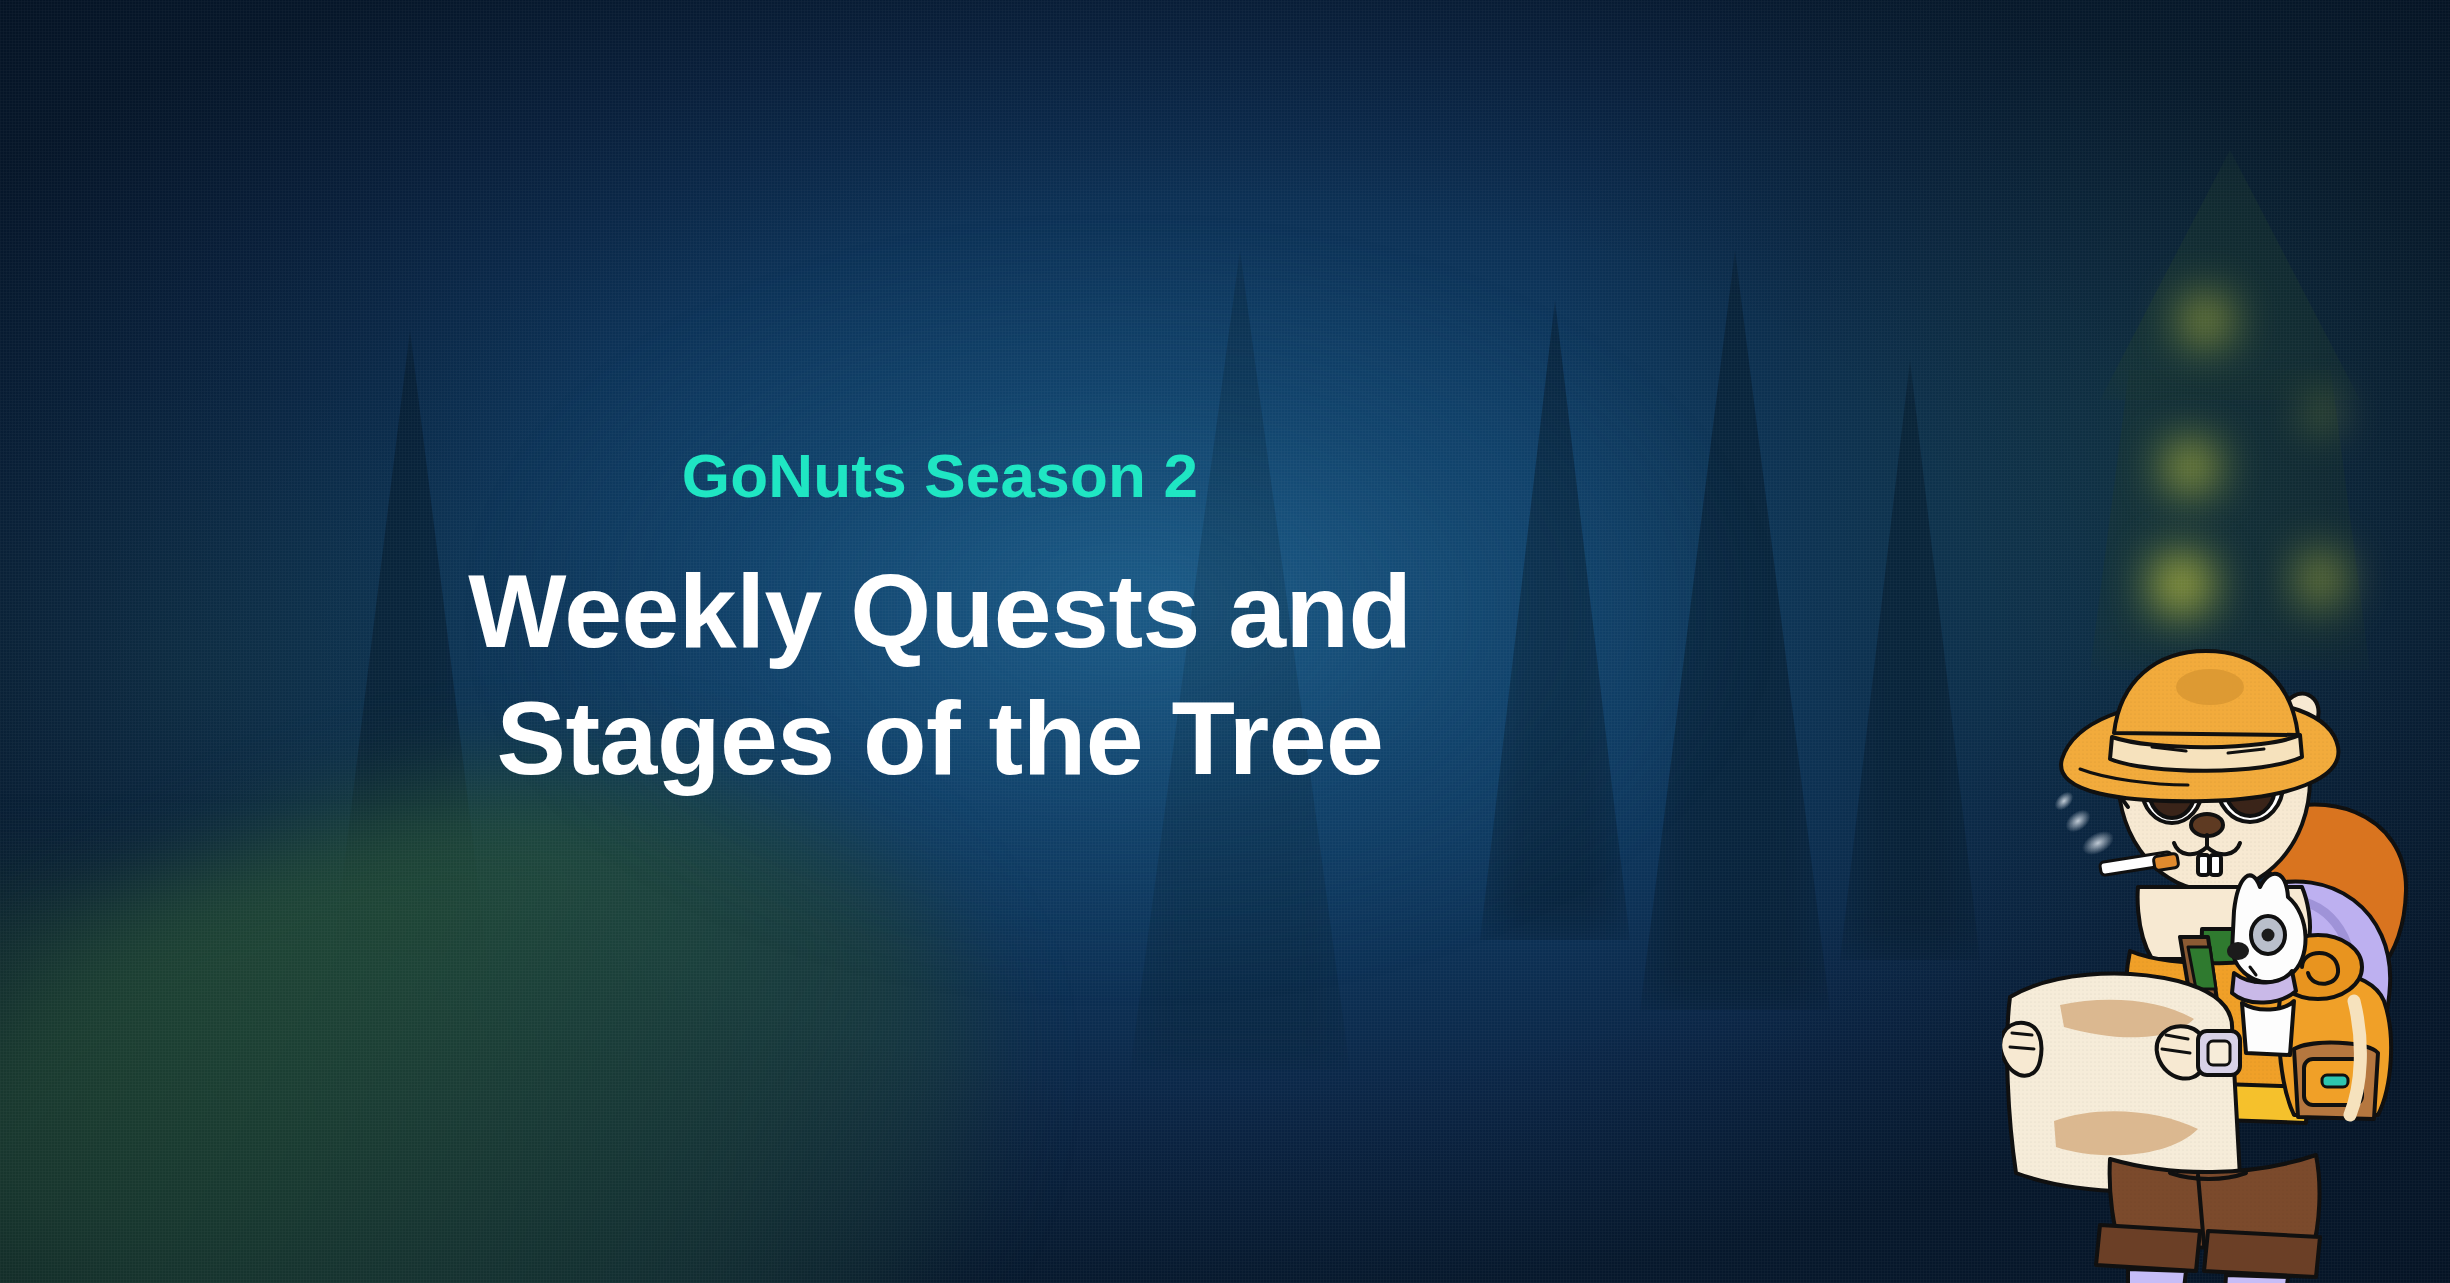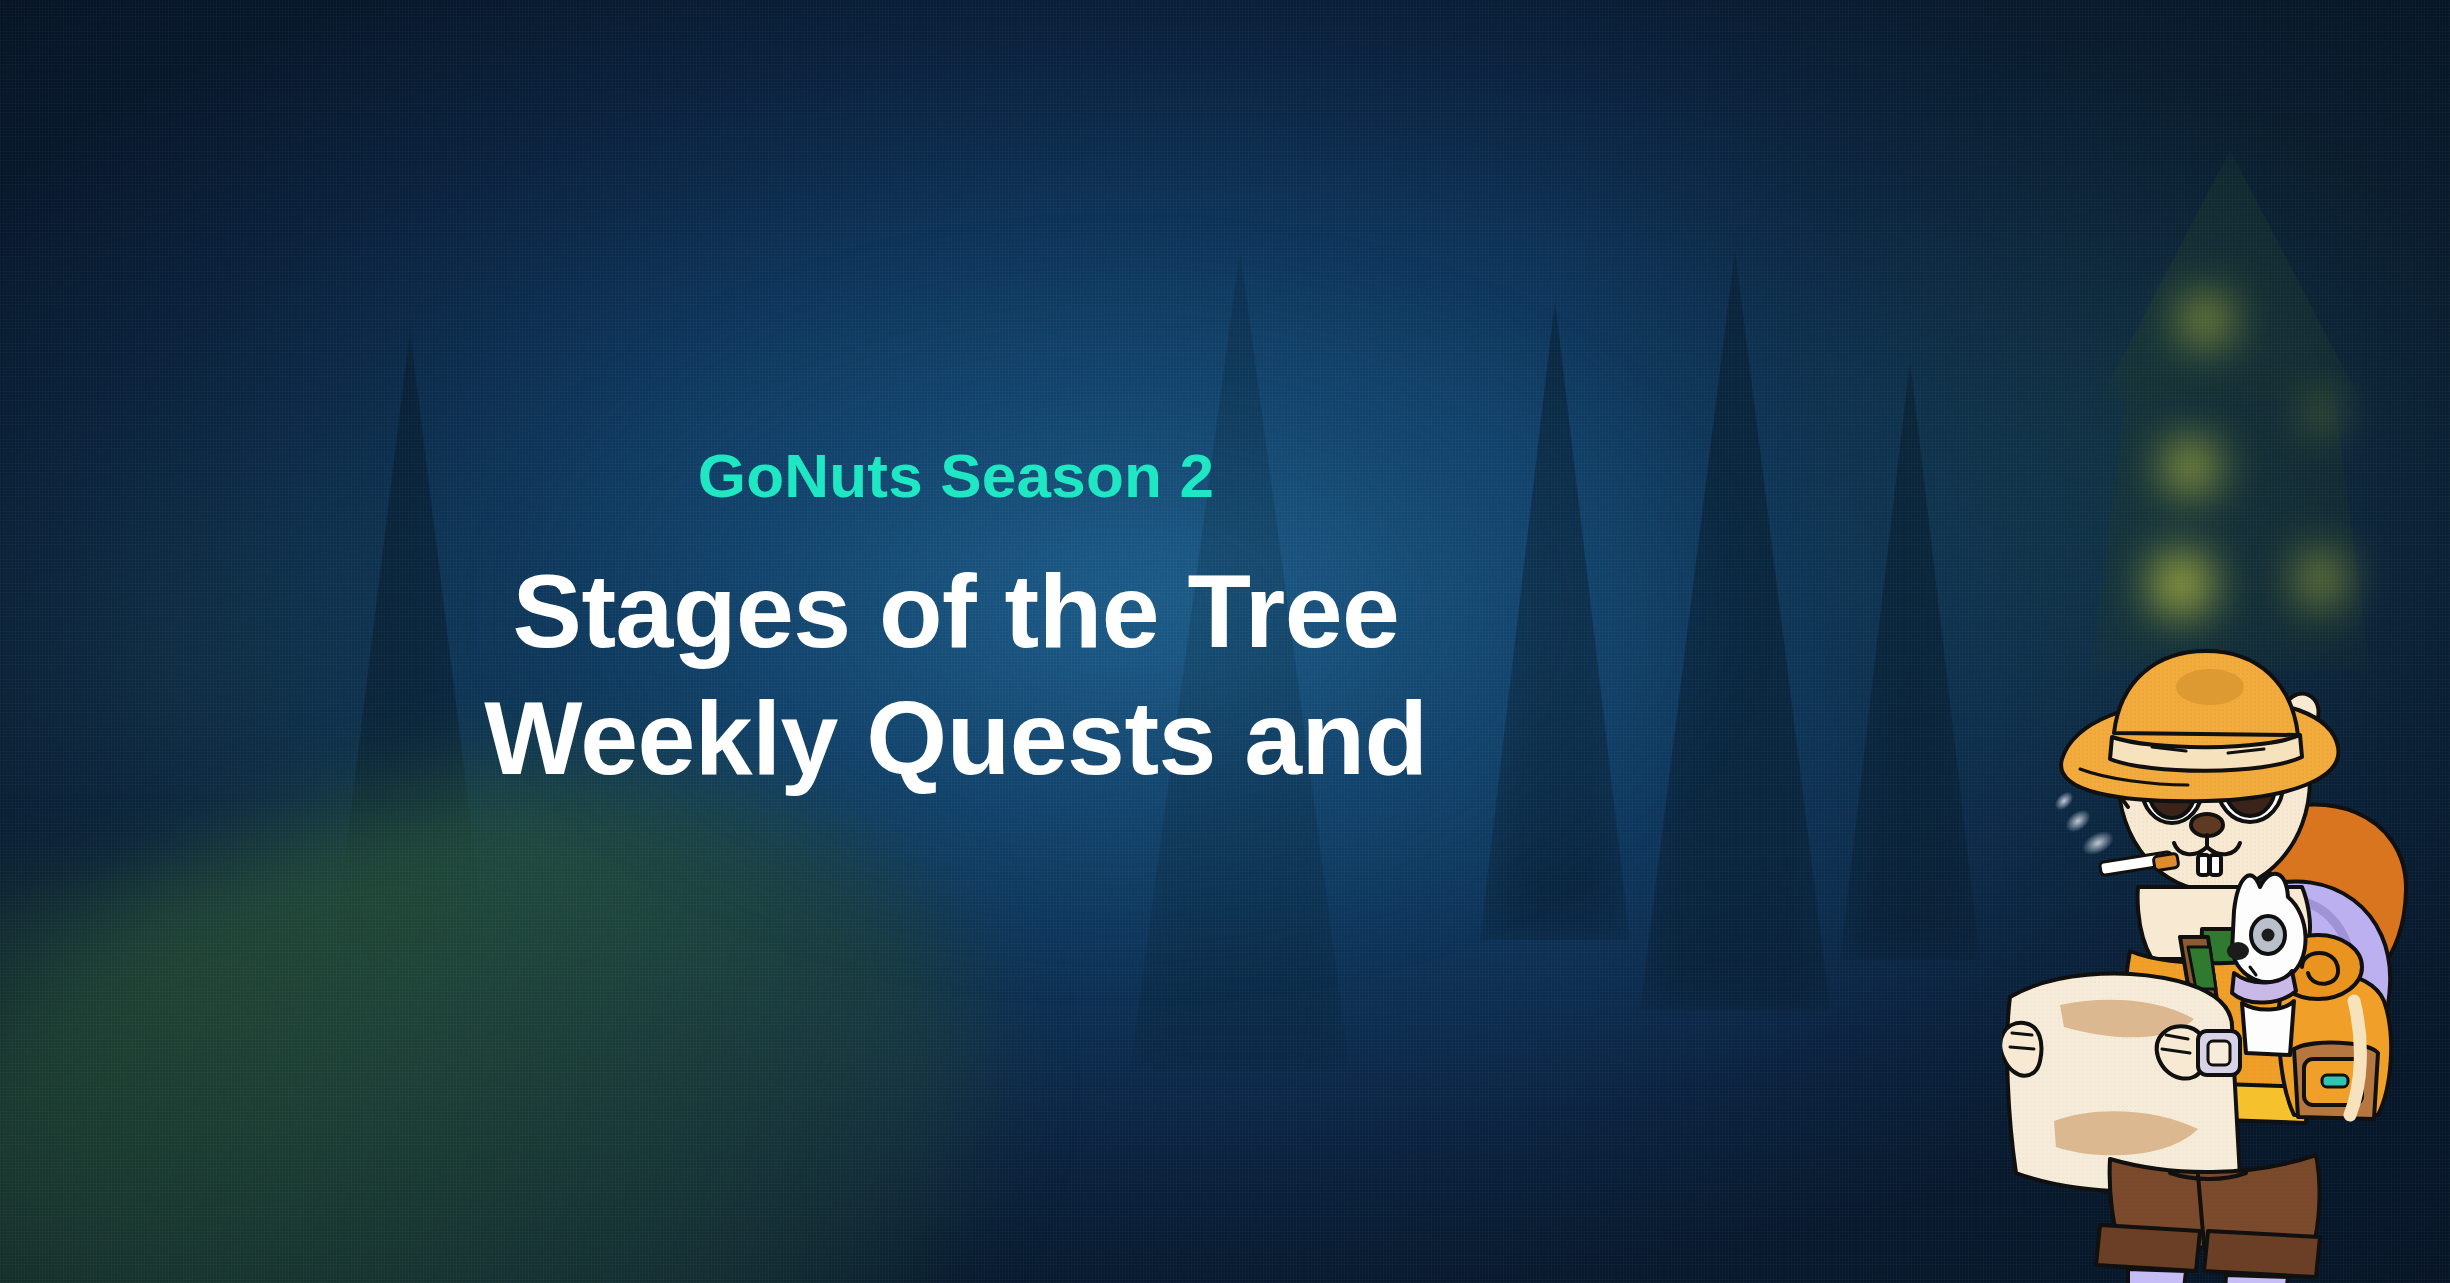--- a/index.html
+++ b/index.html
@@ -115,21 +115,20 @@
   }
 
   
   .copy {
     position:absolute;
     left:0; top:0; width:1880px; height:1283px;
     display:flex; flex-direction:column;
     align-items:center; justify-content:center;
     padding-bottom:40px;
     z-index:6;
-    margin-left:16px;
   }
 
   .eyebrow {
     font-size:62px;
     font-weight:700;
     letter-spacing:0.2px;
     color:#1fe6c3;
     line-height:1.12;
     text-align:center;
     margin-bottom:38px;
@@ -181,22 +180,22 @@
   <div class="hill2"></div>
   <div class="hill"></div>
 
   <div class="text-glow"></div>
   <div class="bg-layer vignette"></div>
   <div class="bg-layer grain"></div>
 
   <div class="copy">
     <div class="eyebrow">GoNuts Season 2</div>
     <div class="headline">
+      <div>Weekly Quests and</div>
       <div>Stages of the Tree</div>
-      <div>Weekly Quests and</div>
     </div>
   </div>
 
   <div id="character">
     <svg viewBox="0 0 420 660" xmlns="http://www.w3.org/2000/svg">
       <defs>
         <pattern id="dots" width="4" height="4" patternUnits="userSpaceOnUse">
           <circle cx="1" cy="1" r="0.55" fill="rgba(0,0,0,0.10)"></circle>
         </pattern>
         <radialGradient id="smokeG" cx="50%" cy="50%" r="50%">

